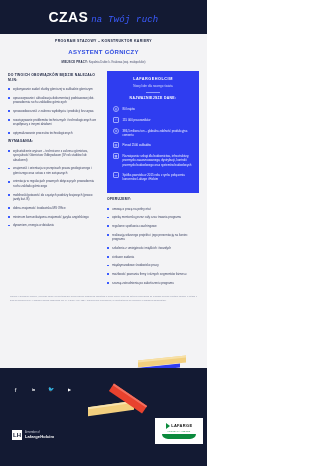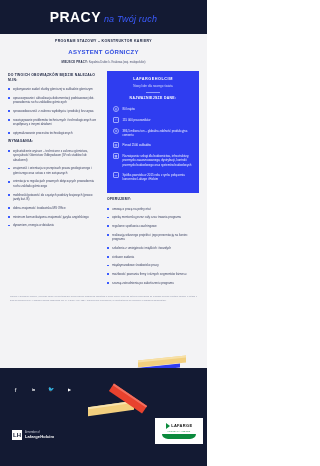--- a/index.html
+++ b/index.html
@@ -19,21 +19,21 @@
     height:34px; background:#131a33;
     display:flex; align-items:center; justify-content:center;
     position:relative; overflow:hidden;
   }
   .hero-inner { display:flex; align-items:baseline; gap:3px; }
   .hero-czas {
     font-size:14px; font-weight:bold; color:#ffffff;
     letter-spacing:0.4px;
   }
   .hero-script {
-    font-family:Liberation Sans, sans-serif;
+    font-family:Liberation Mono, monospace;
     font-style:italic; font-size:9px; color:#3b5bff;
     letter-spacing:0.2px;
   }
 
   
   .titleband {
     background:#f3f3f5; padding:5px 10px 5px;
     text-align:center; border-bottom:0;
   }
   .program-line {
@@ -156,21 +156,21 @@
     border-radius:0 0 12px 12px/0 0 10px 10px; margin-top:0.5px;
   }
 </style>
 </head>
 <body>
 
 <div class="page">
 
   <div class="hero">
     <div class="hero-inner">
-      <span class="hero-czas">PRACY</span>
+      <span class="hero-czas">CZAS</span>
       <span class="hero-script">na Twój ruch</span>
     </div>
   </div>
 
   <div class="titleband">
     <div class="program-line">PROGRAM STAŻOWY – KONSTRUKTOR KARIERY</div>
     <div class="role-title">ASYSTENT GÓRNICZY</div>
     <div class="place-line">
       <b>MIEJSCE PRACY:</b>
       <span>Kopalnia Dubie k. Krakowa (woj. małopolskie)</span>

